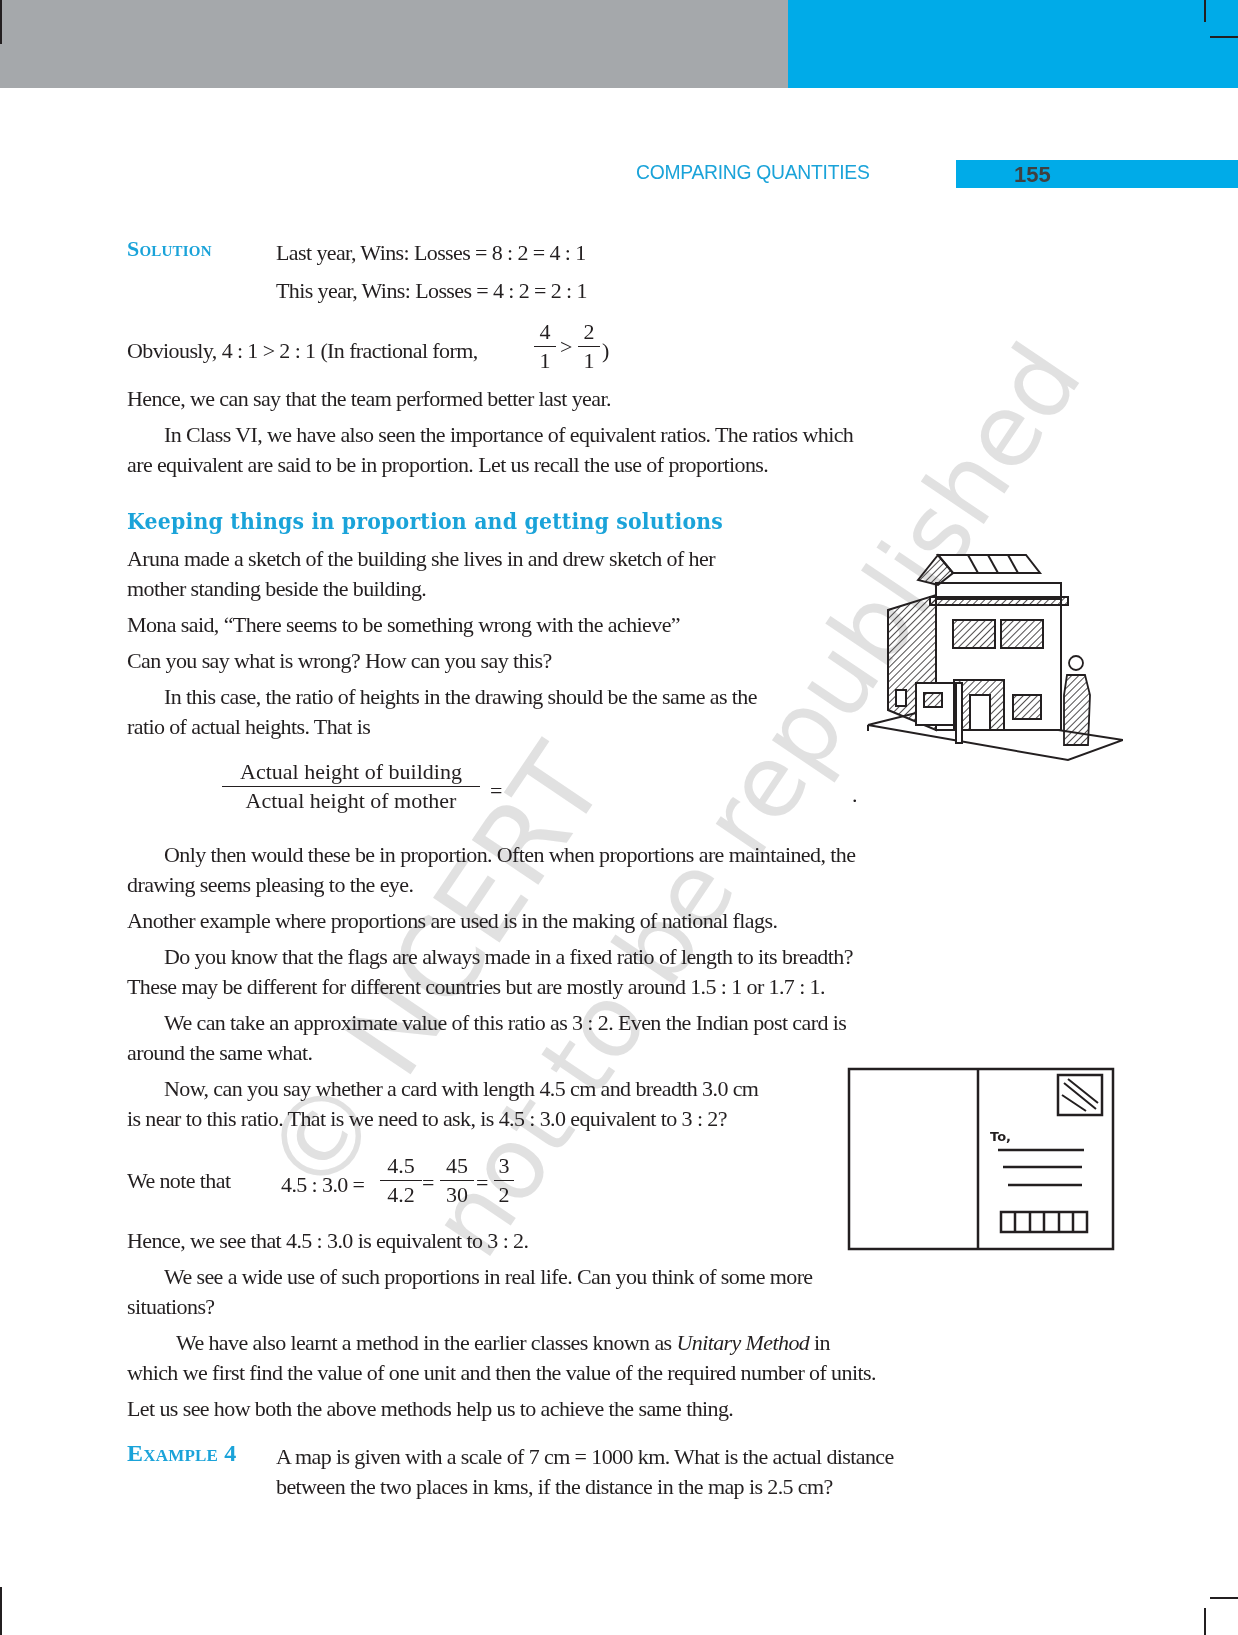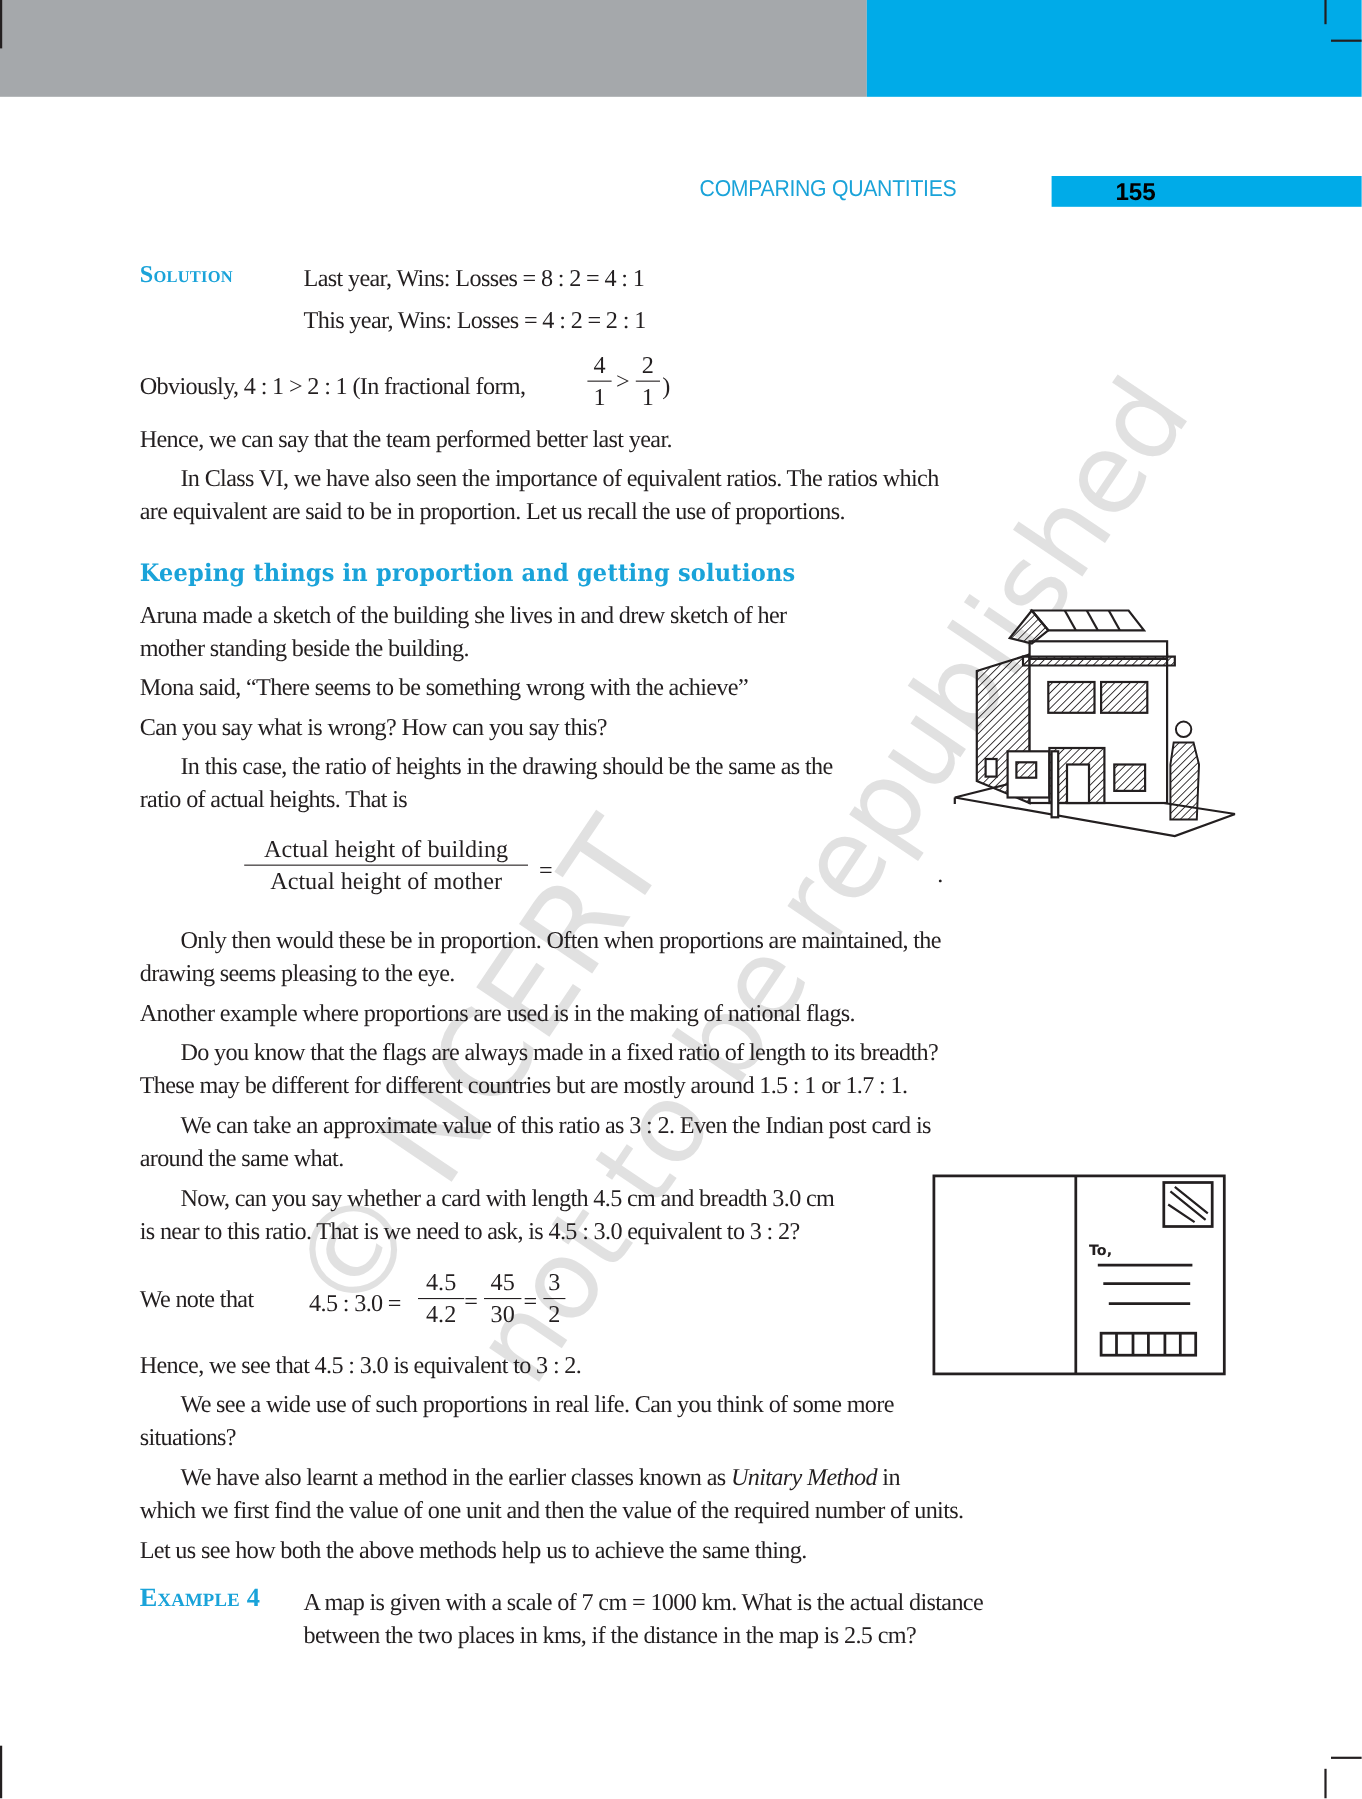--- a/index.html
+++ b/index.html
@@ -17,21 +17,21 @@
     font-size: 21px; color: #1aa3d9; letter-spacing: -0.3px;
     transform: scaleX(0.92); transform-origin: left;
   }
   .page-box {
     position: absolute; top: 160px; left: 956px; width: 282px; height: 28px;
     background: #00abe8;
   }
   .page-num {
     position: absolute; left: 58px; top: 2px;
     font-family: "Liberation Sans", "DejaVu Sans", sans-serif; font-weight: bold;
-    font-size: 22px; color: #000000;
+    font-size: 22px; color: #404040;
   }
   .t { position: absolute; font-size: 22px; line-height: 30px; white-space: nowrap; letter-spacing: -0.6px; }
   .lbl {
     position: absolute; font-weight: bold; color: #1aa3d9; font-size: 22px;
     font-variant: small-caps; letter-spacing: 0.2px;
   }
   .heading {
     position: absolute; font-weight: bold; color: #1aa3d9; font-size: 22px;
     font-family: "DejaVu Serif", serif; letter-spacing: 0.2px;
     transform: scaleX(0.93); transform-origin: left;
@@ -125,21 +125,21 @@
 </div>
 <div class="t" style="left:476px;top:1168px">=</div>
 <div class="frac" style="left:494px;top:1152px;width:20px">
   <span class="num">3</span>
   <span class="den">2</span>
 </div>
 
 <div class="t" style="left:127px;top:1226px">Hence, we see that 4.5 : 3.0 is equivalent to 3 : 2.</div>
 <div class="t" style="left:164px;top:1262px">We see a wide use of such proportions in real life. Can you think of some more</div>
 <div class="t" style="left:127px;top:1292px">situations?</div>
-<div class="t" style="left:164px;top:1328px">
+<div class="t" style="left:176px;top:1328px">
   <span>We have also learnt a method in the earlier classes known as</span>
   <i>Unitary Method</i>
   <span>in</span>
 </div>
 <div class="t" style="left:127px;top:1358px">which we first find the value of one unit and then the value of the required number of units.</div>
 <div class="t" style="left:127px;top:1394px">Let us see how both the above methods help us to achieve the same thing.</div>
 
 <div class="lbl" style="left:127px;top:1440px;font-size:24px">Example 4</div>
 <div class="t" style="left:276px;top:1442px">A map is given with a scale of 7 cm = 1000 km. What is the actual distance</div>
 <div class="t" style="left:276px;top:1472px">between the two places in kms, if the distance in the map is 2.5 cm?</div>

